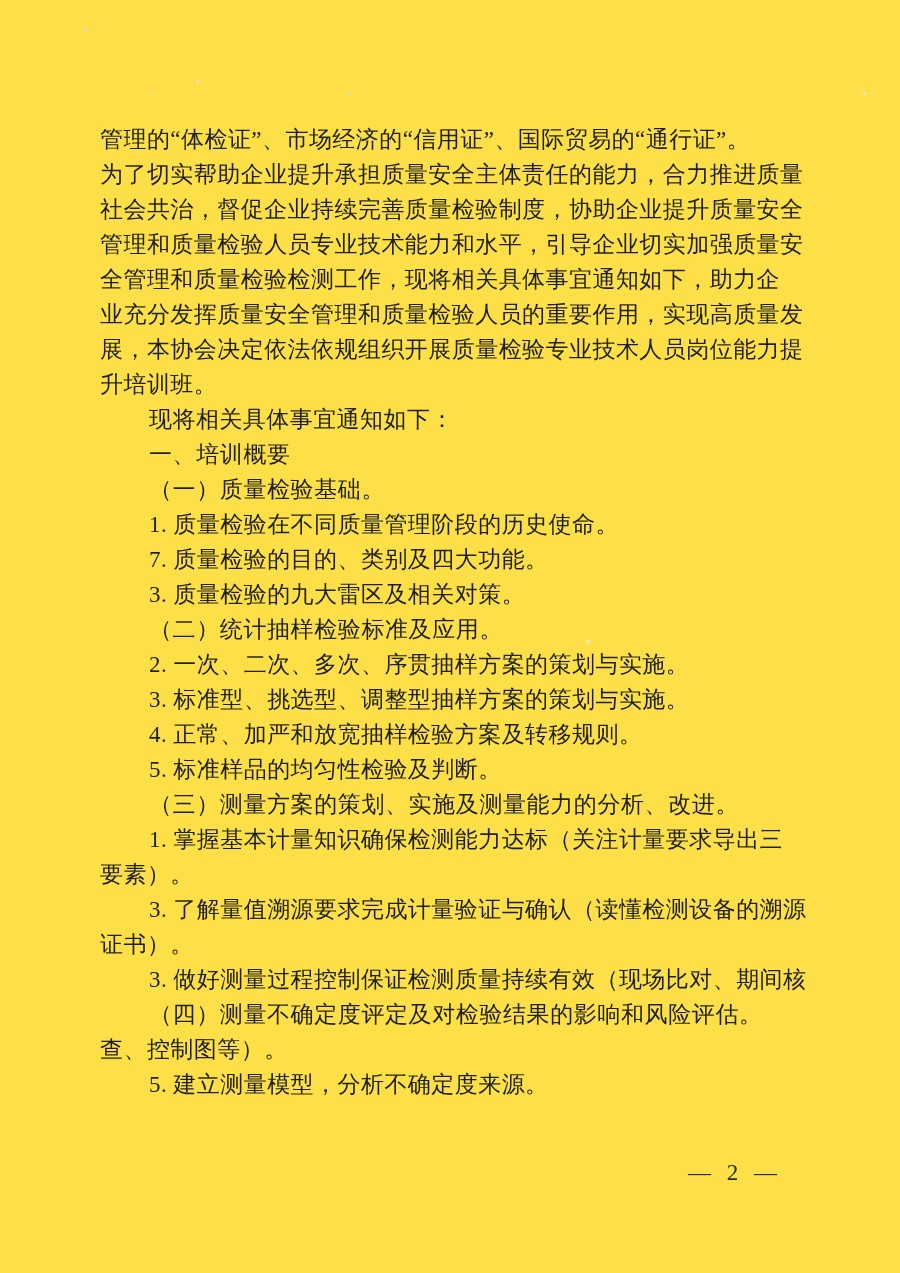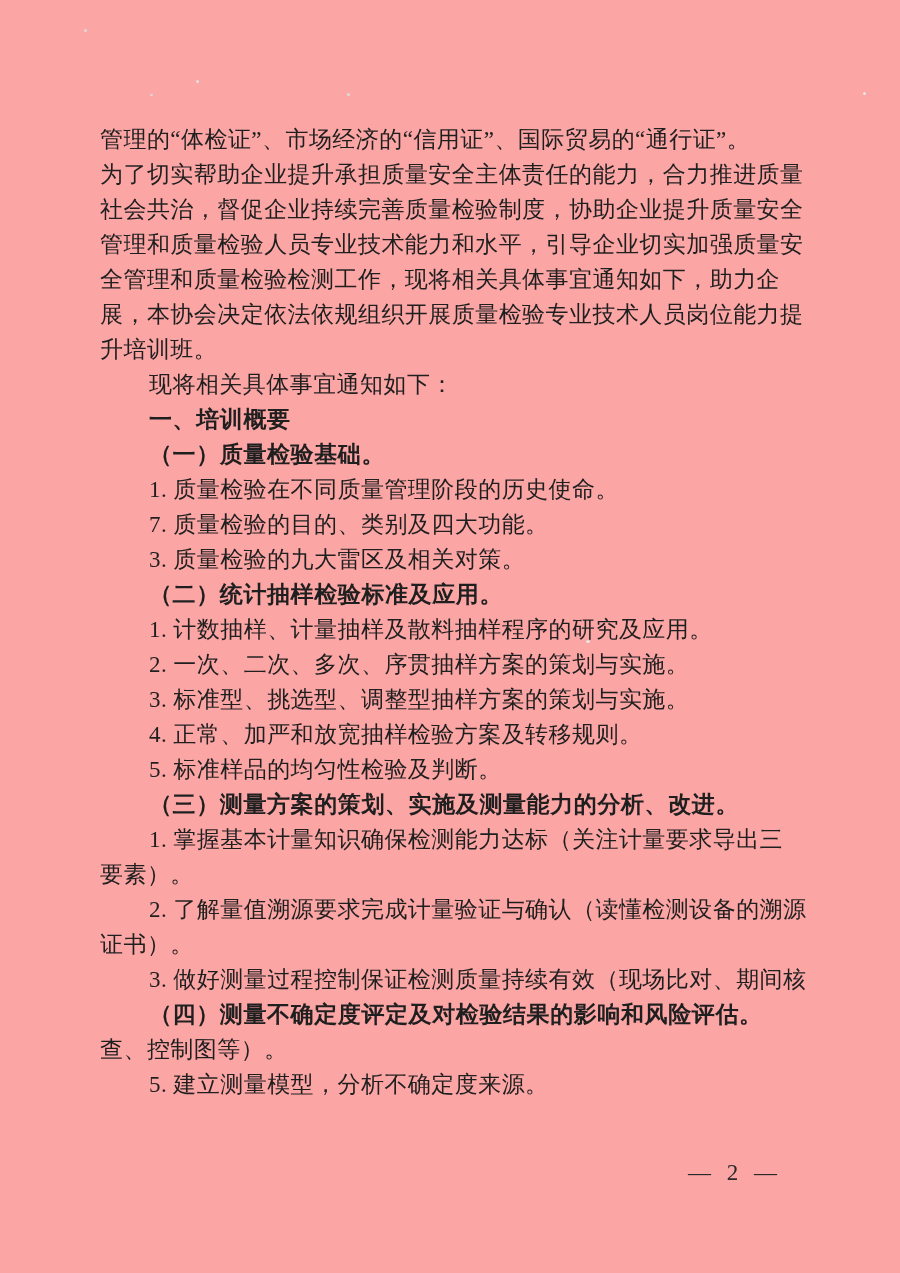--- a/index.html
+++ b/index.html
@@ -4,21 +4,21 @@
 <style>
   html, body {
     margin: 0;
     padding: 0;
     background: #ffffff;
   }
   .page {
     position: relative;
     width: 900px;
     height: 1273px;
-    background: #fca5a5;
+    background: #fde047;
     overflow: hidden;
     font-family: "Liberation Serif", "DejaVu Serif", serif;
     color: #1f1f1f;
   }
   .doc-body {
     position: absolute;
     left: 100px;
     top: 122px;
     width: 708px;
   }
@@ -26,21 +26,21 @@
     height: 35px;
     line-height: 35px;
     font-size: 23px;
     letter-spacing: 0.45px;
     white-space: nowrap;
   }
   .line.indent {
     padding-left: 49px;
   }
   .line.bold {
-    font-weight: 700;
+    font-weight: 400;
     letter-spacing: 0.6px;
   }
   .page-number {
     position: absolute;
     top: 1160px;
     left: 688px;
     font-size: 23px;
     letter-spacing: 5px;
     color: #2a2a2a;
     white-space: nowrap;
@@ -68,38 +68,38 @@
   <span class="speck s4"></span>
   <span class="speck s5"></span>
   <span class="speck s6"></span>
 
   <div class="doc-body">
       <div class="line">管理的“体检证”、市场经济的“信用证”、国际贸易的“通行证”。</div>
       <div class="line">为了切实帮助企业提升承担质量安全主体责任的能力，合力推进质量</div>
       <div class="line">社会共治，督促企业持续完善质量检验制度，协助企业提升质量安全</div>
       <div class="line">管理和质量检验人员专业技术能力和水平，引导企业切实加强质量安</div>
       <div class="line">全管理和质量检验检测工作，现将相关具体事宜通知如下，助力企</div>
+      <div class="line">业充分发挥质量安全管理和质量检验人员的重要作用，实现高质量发</div>
       <div class="line">展，本协会决定依法依规组织开展质量检验专业技术人员岗位能力提</div>
       <div class="line">升培训班。</div>
       <div class="line indent">现将相关具体事宜通知如下：</div>
       <div class="line indent bold">一、培训概要</div>
       <div class="line indent bold">（一）质量检验基础。</div>
       <div class="line indent">1. 质量检验在不同质量管理阶段的历史使命。</div>
       <div class="line indent">7. 质量检验的目的、类别及四大功能。</div>
       <div class="line indent">3. 质量检验的九大雷区及相关对策。</div>
       <div class="line indent bold">（二）统计抽样检验标准及应用。</div>
-      <div class="line indent">1. 计数抽样、计量抽样及散料抽样程序的研究及应用。</div>
       <div class="line indent">2. 一次、二次、多次、序贯抽样方案的策划与实施。</div>
       <div class="line indent">3. 标准型、挑选型、调整型抽样方案的策划与实施。</div>
       <div class="line indent">4. 正常、加严和放宽抽样检验方案及转移规则。</div>
       <div class="line indent">5. 标准样品的均匀性检验及判断。</div>
       <div class="line indent bold">（三）测量方案的策划、实施及测量能力的分析、改进。</div>
       <div class="line indent">1. 掌握基本计量知识确保检测能力达标（关注计量要求导出三</div>
       <div class="line">要素）。</div>
-      <div class="line indent">2. 了解量值溯源要求完成计量验证与确认（读懂检测设备的溯源</div>
+      <div class="line indent">3. 了解量值溯源要求完成计量验证与确认（读懂检测设备的溯源</div>
       <div class="line">证书）。</div>
       <div class="line indent">3. 做好测量过程控制保证检测质量持续有效（现场比对、期间核</div>
       <div class="line indent bold">（四）测量不确定度评定及对检验结果的影响和风险评估。</div>
       <div class="line">查、控制图等）。</div>
       <div class="line indent">5. 建立测量模型，分析不确定度来源。</div>
     </div>
 
   <div class="page-number">— 2 —</div>
 </div>
 

